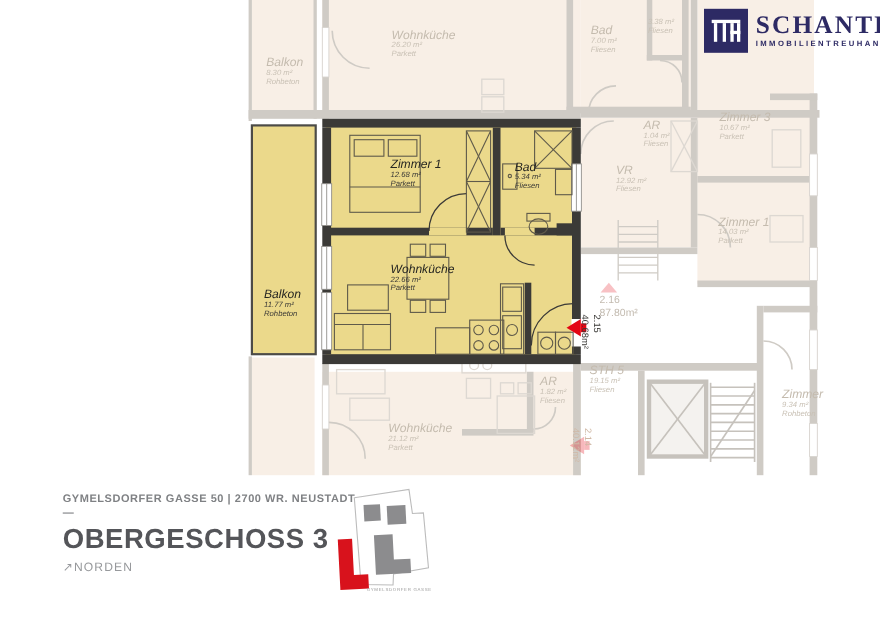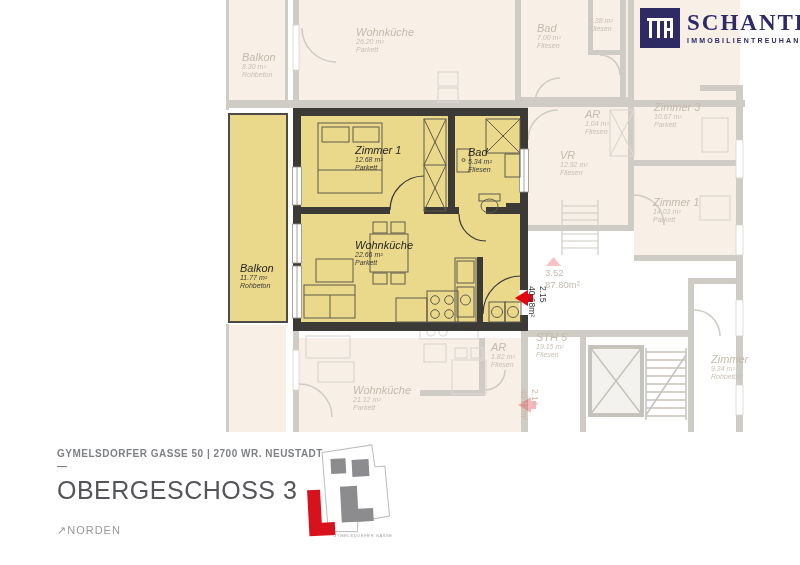--- a/index.html
+++ b/index.html
@@ -28,22 +28,22 @@
   #brand-box{width:40px;height:40px;background:#2d2a64;position:relative;}
   #brand-text{margin-left:7px;}
   #brand-name{font-family:"Liberation Serif",serif;font-weight:bold;font-size:23px;
               letter-spacing:2px;color:#2d2a64;line-height:1;margin-top:3px;}
   #brand-tagline{font-size:7px;font-weight:bold;letter-spacing:2.2px;color:#2d2a64;margin-top:3px;}
 
   
   #footer-text{position:absolute;left:57px;top:448px;}
   #footer-address{font-size:10px;font-weight:bold;letter-spacing:0.5px;color:#7f8184;}
   #footer-divider{font-size:10px;font-weight:bold;color:#7f8184;line-height:1;margin-top:3px;}
-  #footer-title{font-size:25px;font-weight:normal;letter-spacing:0.5px;color:#545559;margin-top:4px;}
-  #footer-north{font-size:11px;color:#97999c;margin-top:19px;letter-spacing:1px;}
+  #footer-title{font-size:25px;font-weight:bold;letter-spacing:0.5px;color:#545559;margin-top:4px;}
+  #footer-north{font-size:11px;color:#97999c;margin-top:4px;letter-spacing:1px;}
   #site-logo{position:absolute;left:298px;top:438px;}
   #site-logo-caption{position:absolute;left:318px;top:533px;font-size:4px;letter-spacing:0.6px;
                      color:#9b9b9b;width:90px;text-align:center;}
 </style>
 </head>
 <body>
 
 <div id="canvas">
 
   <svg id="plan" width="800" height="565" viewBox="0 0 800 565">
@@ -343,21 +343,21 @@
     <div class="rl-sub">1.82 m²</div>
     <div class="rl-sub">Fliesen</div>
   </div>
   <div class="room-label bg" style="left:711px;top:353px">
     <div class="rl-name">Zimmer</div>
     <div class="rl-sub">9.34 m²</div>
     <div class="rl-sub">Rohbeton</div>
   </div>
 
   <div class="unit-label" style="left:545px;top:267px">
-    <div>3.52</div>
+    <div>2.16</div>
     <div>87.80m²</div>
   </div>
   <div class="vlabel dark" style="left:548px;top:286px">
     <div>2.15</div>
     <div>40.68m²</div>
   </div>
   <div class="vlabel faded" style="left:540px;top:389px">
     <div>2.14</div>
     <div>40.12m²</div>
   </div>

